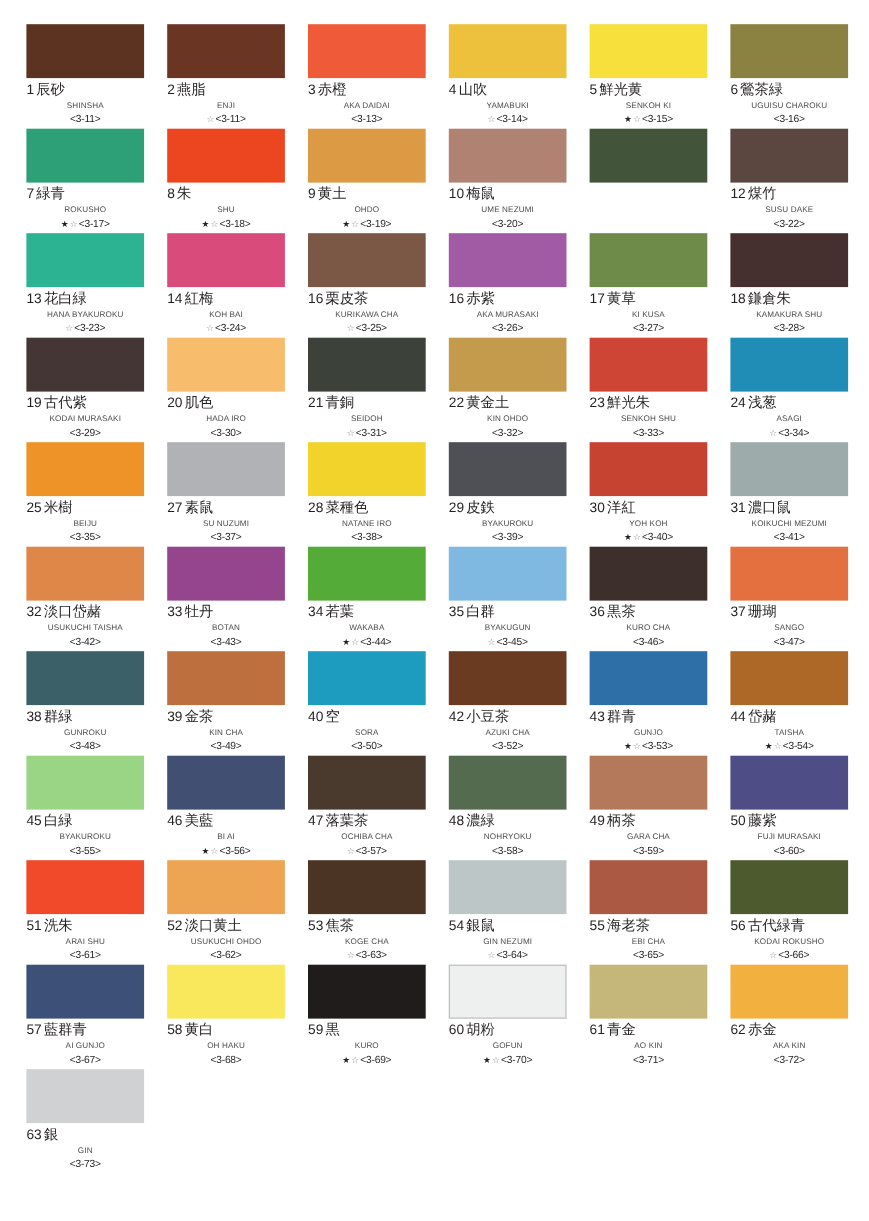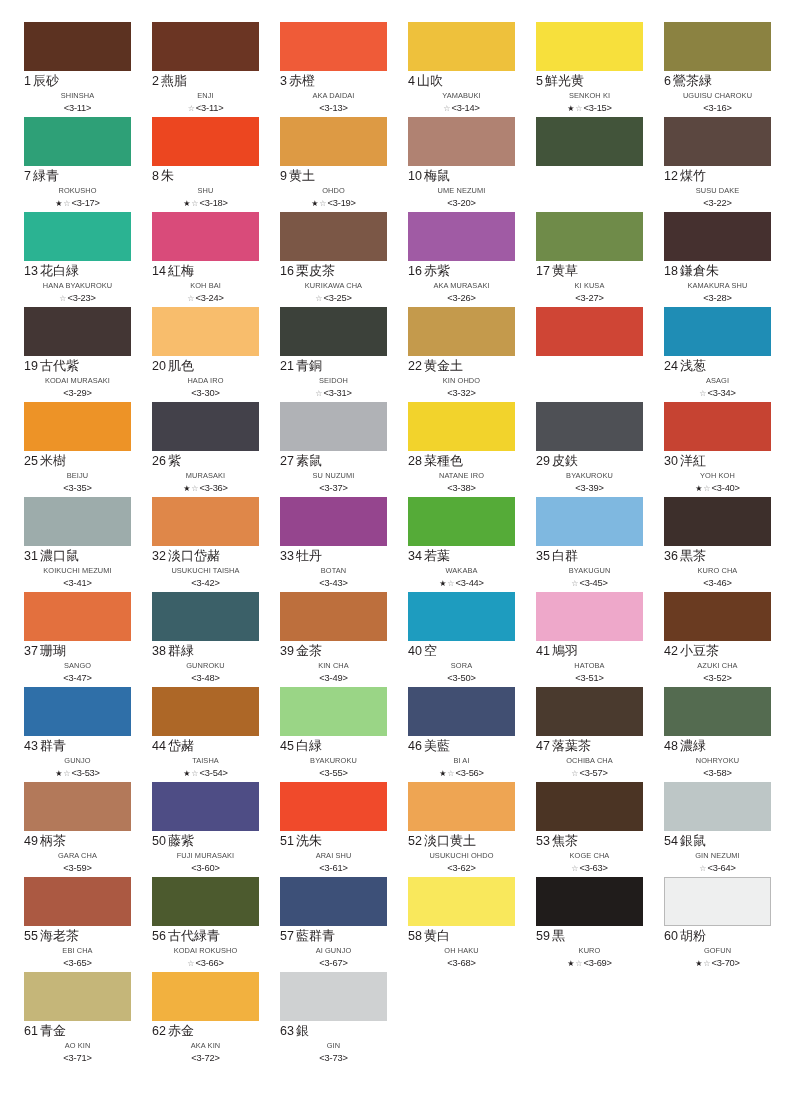--- a/index.html
+++ b/index.html
@@ -266,46 +266,43 @@
       <div class="swatch-cell">
         <div class="chip" style="background-color: rgb(196, 154, 76);"></div>
         <div class="labels">
           <div class="row-jp"><span class="num">22</span><span class="jp">黄金土</span></div>
           <div class="row-en">KIN OHDO</div>
           <div class="row-code"><span class="code">&lt;3-32&gt;</span></div>
         </div>
       </div>
       <div class="swatch-cell">
         <div class="chip" style="background-color: rgb(207, 69, 53);"></div>
+        <div class="labels">
+          <div class="row-jp"><span class="num">23</span><span class="jp">鮮光朱</span></div>
+          <div class="row-en">SENKOH SHU</div>
+          <div class="row-code"><span class="code">&lt;3-33&gt;</span></div>
+        </div>
       </div>
       <div class="swatch-cell">
         <div class="chip" style="background-color: rgb(31, 141, 181);"></div>
         <div class="labels">
           <div class="row-jp"><span class="num">24</span><span class="jp">浅葱</span></div>
           <div class="row-en">ASAGI</div>
           <div class="row-code"><span class="star-open">☆</span><span class="code">&lt;3-34&gt;</span></div>
         </div>
       </div>
       <div class="swatch-cell">
         <div class="chip" style="background-color: rgb(237, 147, 39);"></div>
         <div class="labels">
           <div class="row-jp"><span class="num">25</span><span class="jp">米樹</span></div>
           <div class="row-en">BEIJU</div>
           <div class="row-code"><span class="code">&lt;3-35&gt;</span></div>
         </div>
       </div>
       <div class="swatch-cell">
-        <div class="chip" style="background-color: rgb(67, 65, 74);"></div>
-        <div class="labels">
-          <div class="row-jp"><span class="num">26</span><span class="jp">紫</span></div>
-          <div class="row-en">MURASAKI</div>
-          <div class="row-code"><span class="star-full">★</span><span class="star-open">☆</span><span class="code">&lt;3-36&gt;</span></div>
-        </div>
-      </div>
-      <div class="swatch-cell">
         <div class="chip" style="background-color: rgb(176, 178, 182);"></div>
         <div class="labels">
           <div class="row-jp"><span class="num">27</span><span class="jp">素鼠</span></div>
           <div class="row-en">SU NUZUMI</div>
           <div class="row-code"><span class="code">&lt;3-37&gt;</span></div>
         </div>
       </div>
       <div class="swatch-cell">
         <div class="chip" style="background-color: rgb(242, 211, 44);"></div>
         <div class="labels">
@@ -401,28 +398,20 @@
           <div class="row-en">KIN CHA</div>
           <div class="row-code"><span class="code">&lt;3-49&gt;</span></div>
         </div>
       </div>
       <div class="swatch-cell">
         <div class="chip" style="background-color: rgb(30, 156, 191);"></div>
         <div class="labels">
           <div class="row-jp"><span class="num">40</span><span class="jp">空</span></div>
           <div class="row-en">SORA</div>
           <div class="row-code"><span class="code">&lt;3-50&gt;</span></div>
-        </div>
-      </div>
-      <div class="swatch-cell">
-        <div class="chip" style="background-color: rgb(238, 168, 202);"></div>
-        <div class="labels">
-          <div class="row-jp"><span class="num">41</span><span class="jp">鳩羽</span></div>
-          <div class="row-en">HATOBA</div>
-          <div class="row-code"><span class="code">&lt;3-51&gt;</span></div>
         </div>
       </div>
       <div class="swatch-cell">
         <div class="chip" style="background-color: rgb(106, 59, 33);"></div>
         <div class="labels">
           <div class="row-jp"><span class="num">42</span><span class="jp">小豆茶</span></div>
           <div class="row-en">AZUKI CHA</div>
           <div class="row-code"><span class="code">&lt;3-52&gt;</span></div>
         </div>
       </div>

